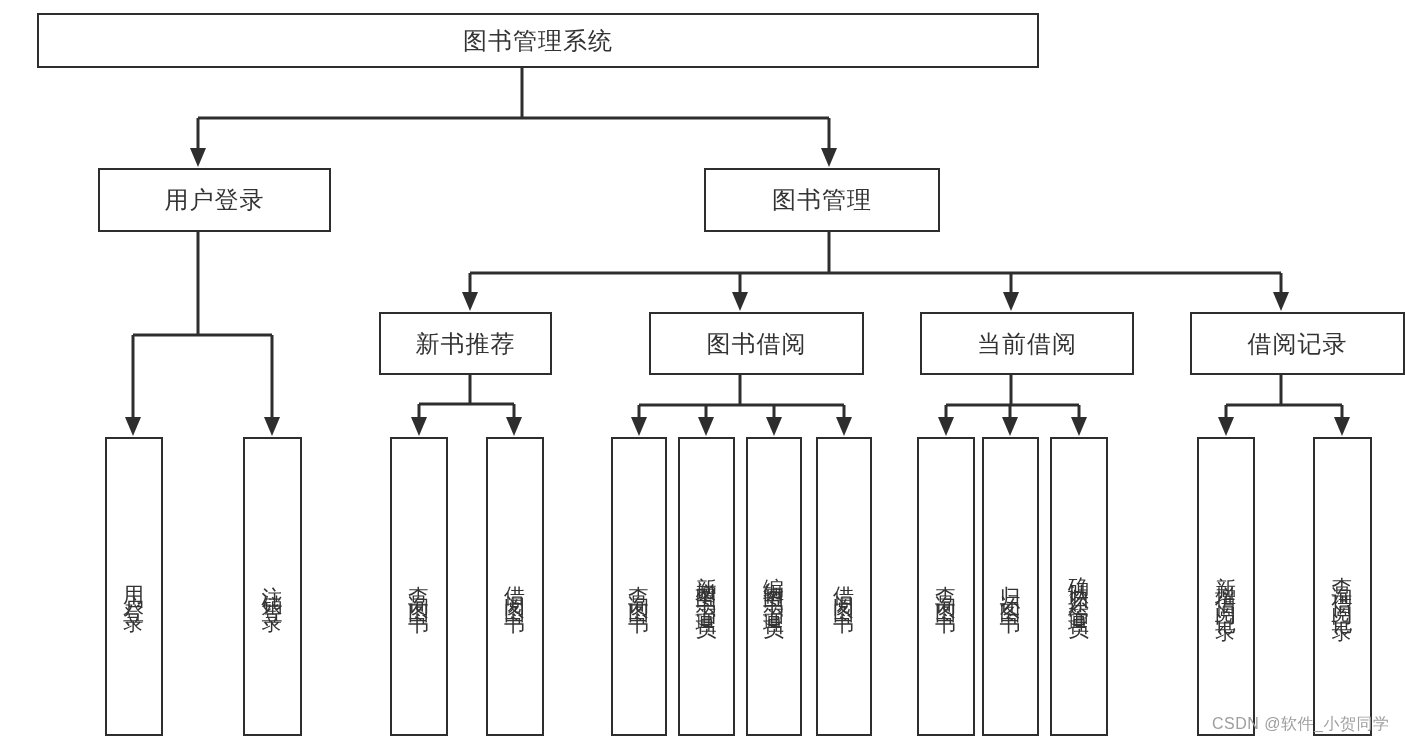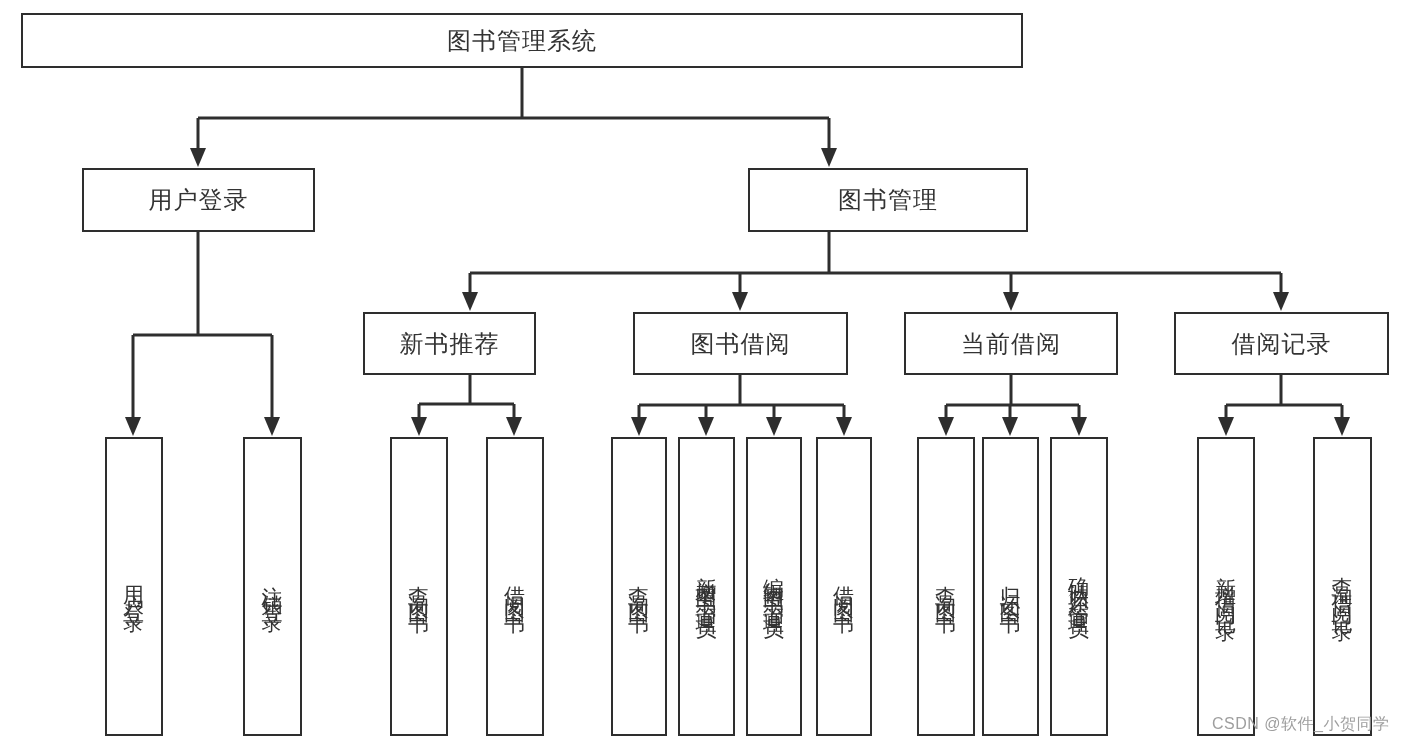--- a/index.html
+++ b/index.html
@@ -14,21 +14,21 @@
   .node{
     position:absolute;
     box-sizing:border-box;
     background:#fff;
     border:2px solid #2e2e2e;
     display:flex;
     align-items:center;
     justify-content:center;
     color:#333;
   }
-  .h{font-size:24px;letter-spacing:1px;white-space:nowrap;}
+  .h{font-size:24px;letter-spacing:1px;white-space:nowrap;margin-left:16px;}
   .v{
     writing-mode:vertical-rl;
     font-size:21px;
     letter-spacing:9px;
     line-height:1;
   }
   .v.long{letter-spacing:6px;}
   .watermark{
     position:absolute;
     left:1183px;top:714px;
@@ -73,21 +73,21 @@
       <polygon points="1002,417 1018,417 1010,436"></polygon>
       <polygon points="1071,417 1087,417 1079,436"></polygon>
       <polygon points="1218,417 1234,417 1226,436"></polygon>
       <polygon points="1334,417 1350,417 1342,436"></polygon>
     </g>
   </svg>
 
   <div class="node h" style="left:21px;top:13px;width:1002px;height:55px">图书管理系统</div>
 
   <div class="node h" style="left:82px;top:168px;width:233px;height:64px">用户登录</div>
-  <div class="node h" style="left:748px;top:168px;width:280px;height:64px">图书管理</div>
+  <div class="node h" style="left:688px;top:168px;width:236px;height:64px">图书管理</div>
 
   <div class="node h" style="left:363px;top:312px;width:173px;height:63px">新书推荐</div>
   <div class="node h" style="left:633px;top:312px;width:215px;height:63px">图书借阅</div>
   <div class="node h" style="left:904px;top:312px;width:214px;height:63px">当前借阅</div>
   <div class="node h" style="left:1174px;top:312px;width:215px;height:63px">借阅记录</div>
 
   <div class="node v" style="left:105px;top:437px;width:58px;height:299px">用户登录</div>
   <div class="node v" style="left:243px;top:437px;width:59px;height:299px">注销登录</div>
 
   <div class="node v" style="left:390px;top:437px;width:58px;height:299px">查询图书</div>

